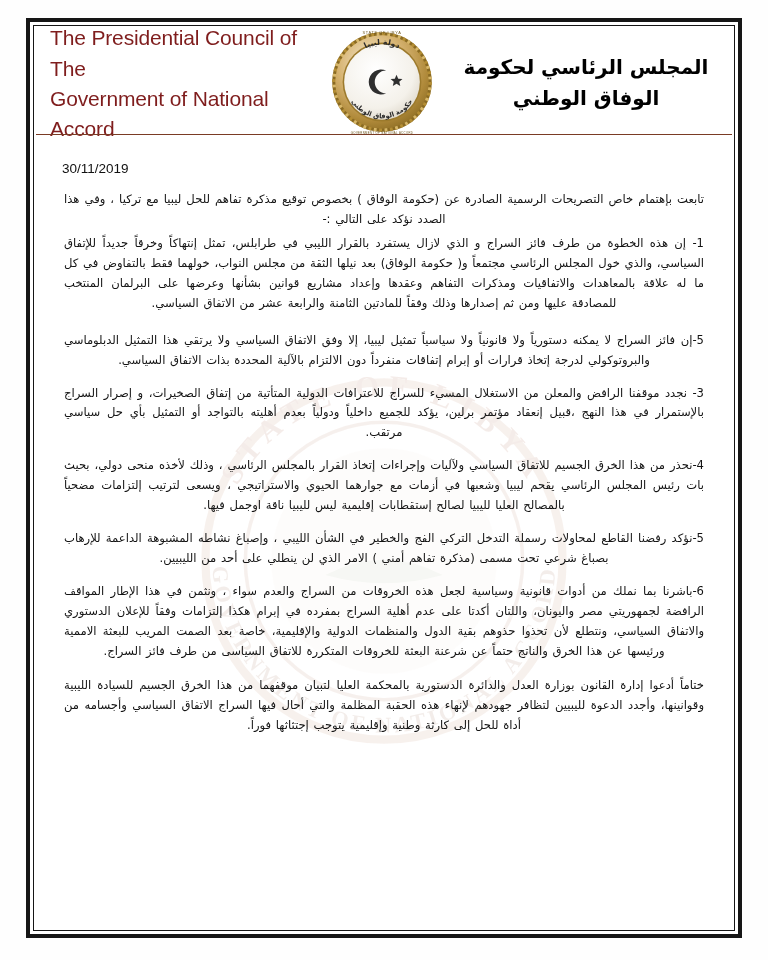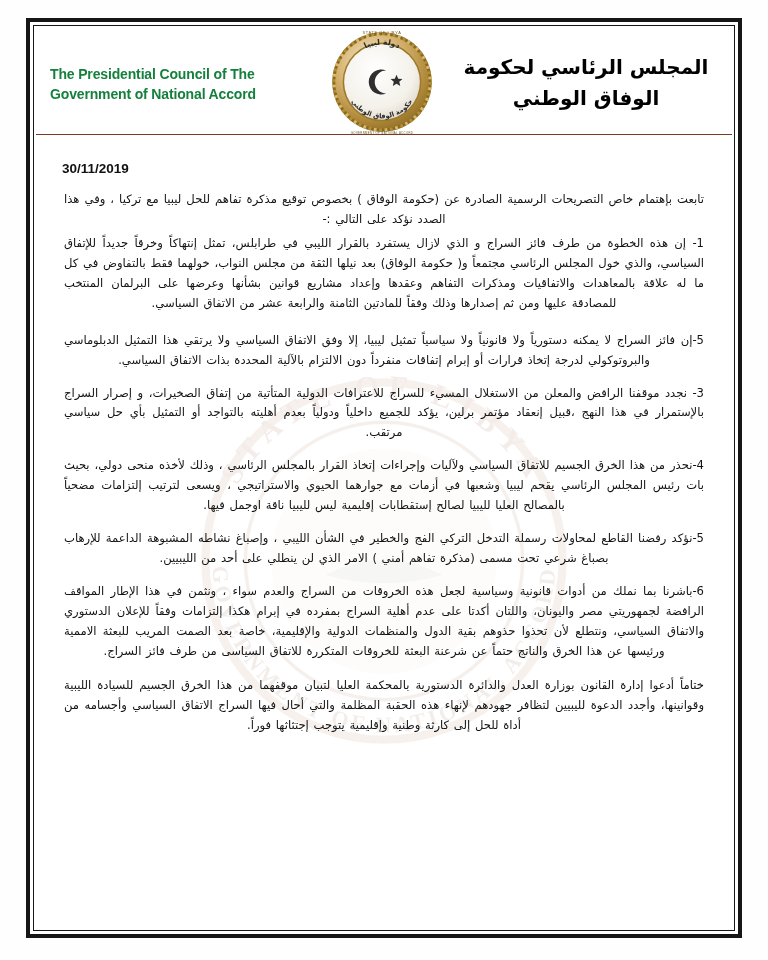--- a/index.html
+++ b/index.html
@@ -62,24 +62,24 @@
     z-index: 2;
     height: 112px;
     display: flex;
     align-items: center;
     justify-content: space-between;
     padding: 0 14px 0 16px;
     box-sizing: border-box;
   }
   #header-en {
     font-family: "Liberation Sans", sans-serif;
-    font-weight: bold;
-    font-size: 14px;
+    font-weight: normal;
+    font-size: 21px;
     line-height: 1.45;
-    color: #15803d;
+    color: #7f1d1d;
     letter-spacing: -0.15px;
     width: 262px;
     padding-top: 4px;
   }
   #header-emblem {
     width: 104px;
     height: 112px;
     flex: 0 0 auto;
     position: relative;
   }
@@ -104,21 +104,21 @@
 
   
   #body {
     position: relative;
     z-index: 2;
     padding: 26px 28px 0 28px;
     box-sizing: border-box;
   }
   #doc-date {
     font-family: "Liberation Sans", sans-serif;
-    font-weight: bold;
+    font-weight: normal;
     font-size: 13.5px;
     color: #111;
     margin: 0 0 14px 0;
     text-align: left;
   }
   #doc-title {
     direction: rtl;
     text-align: center;
     font-family: "DejaVu Sans", "Liberation Sans", sans-serif;
     font-weight: bold;

